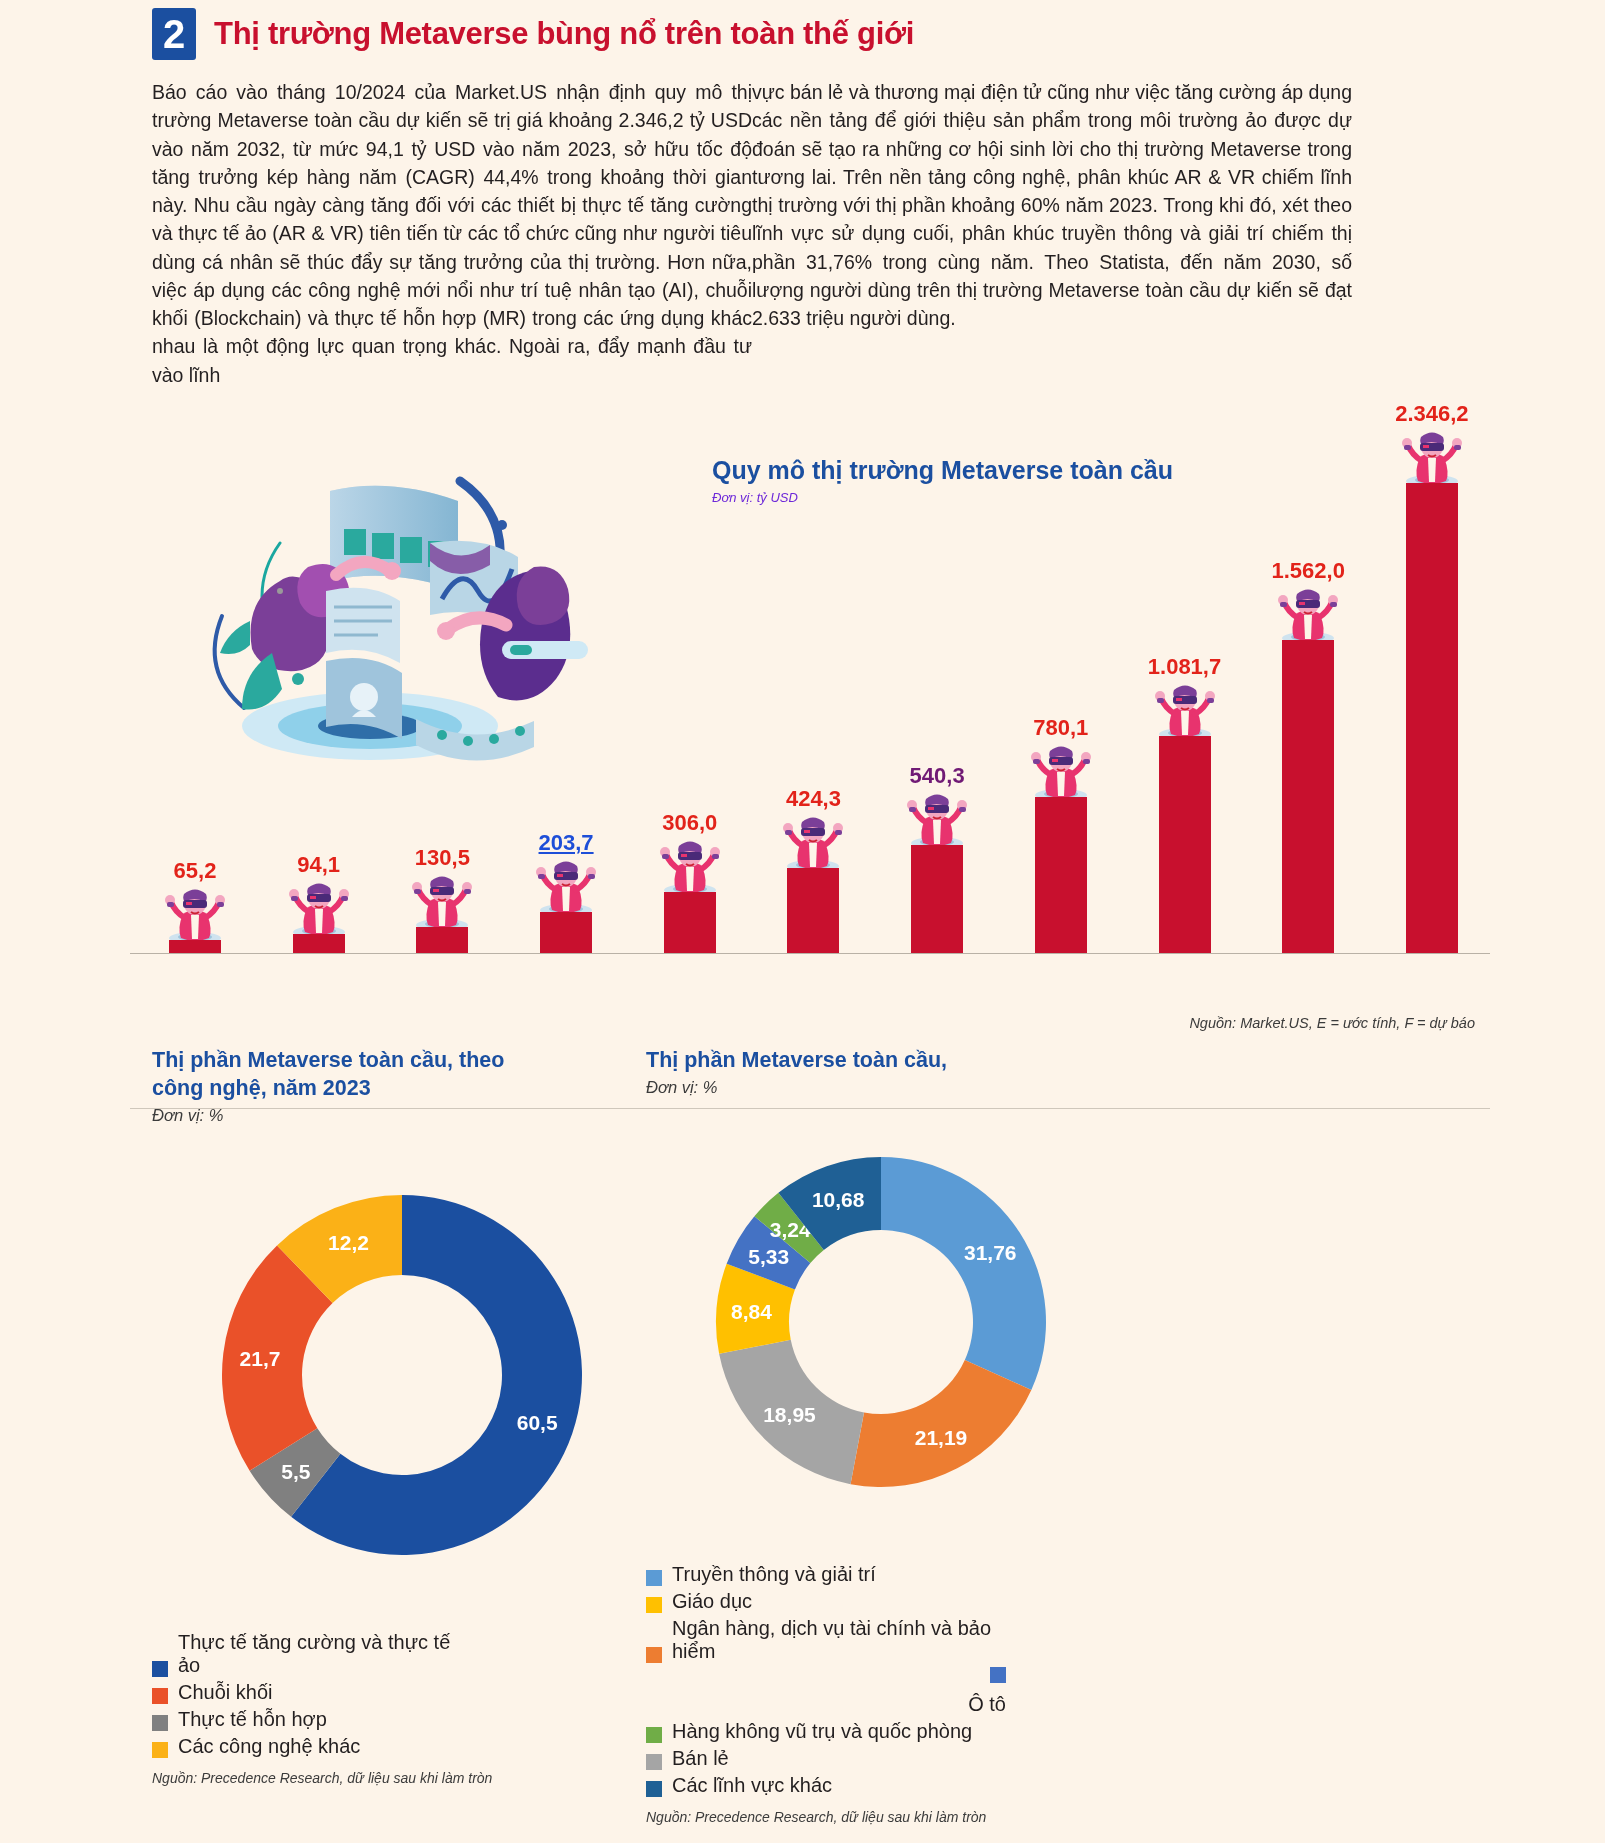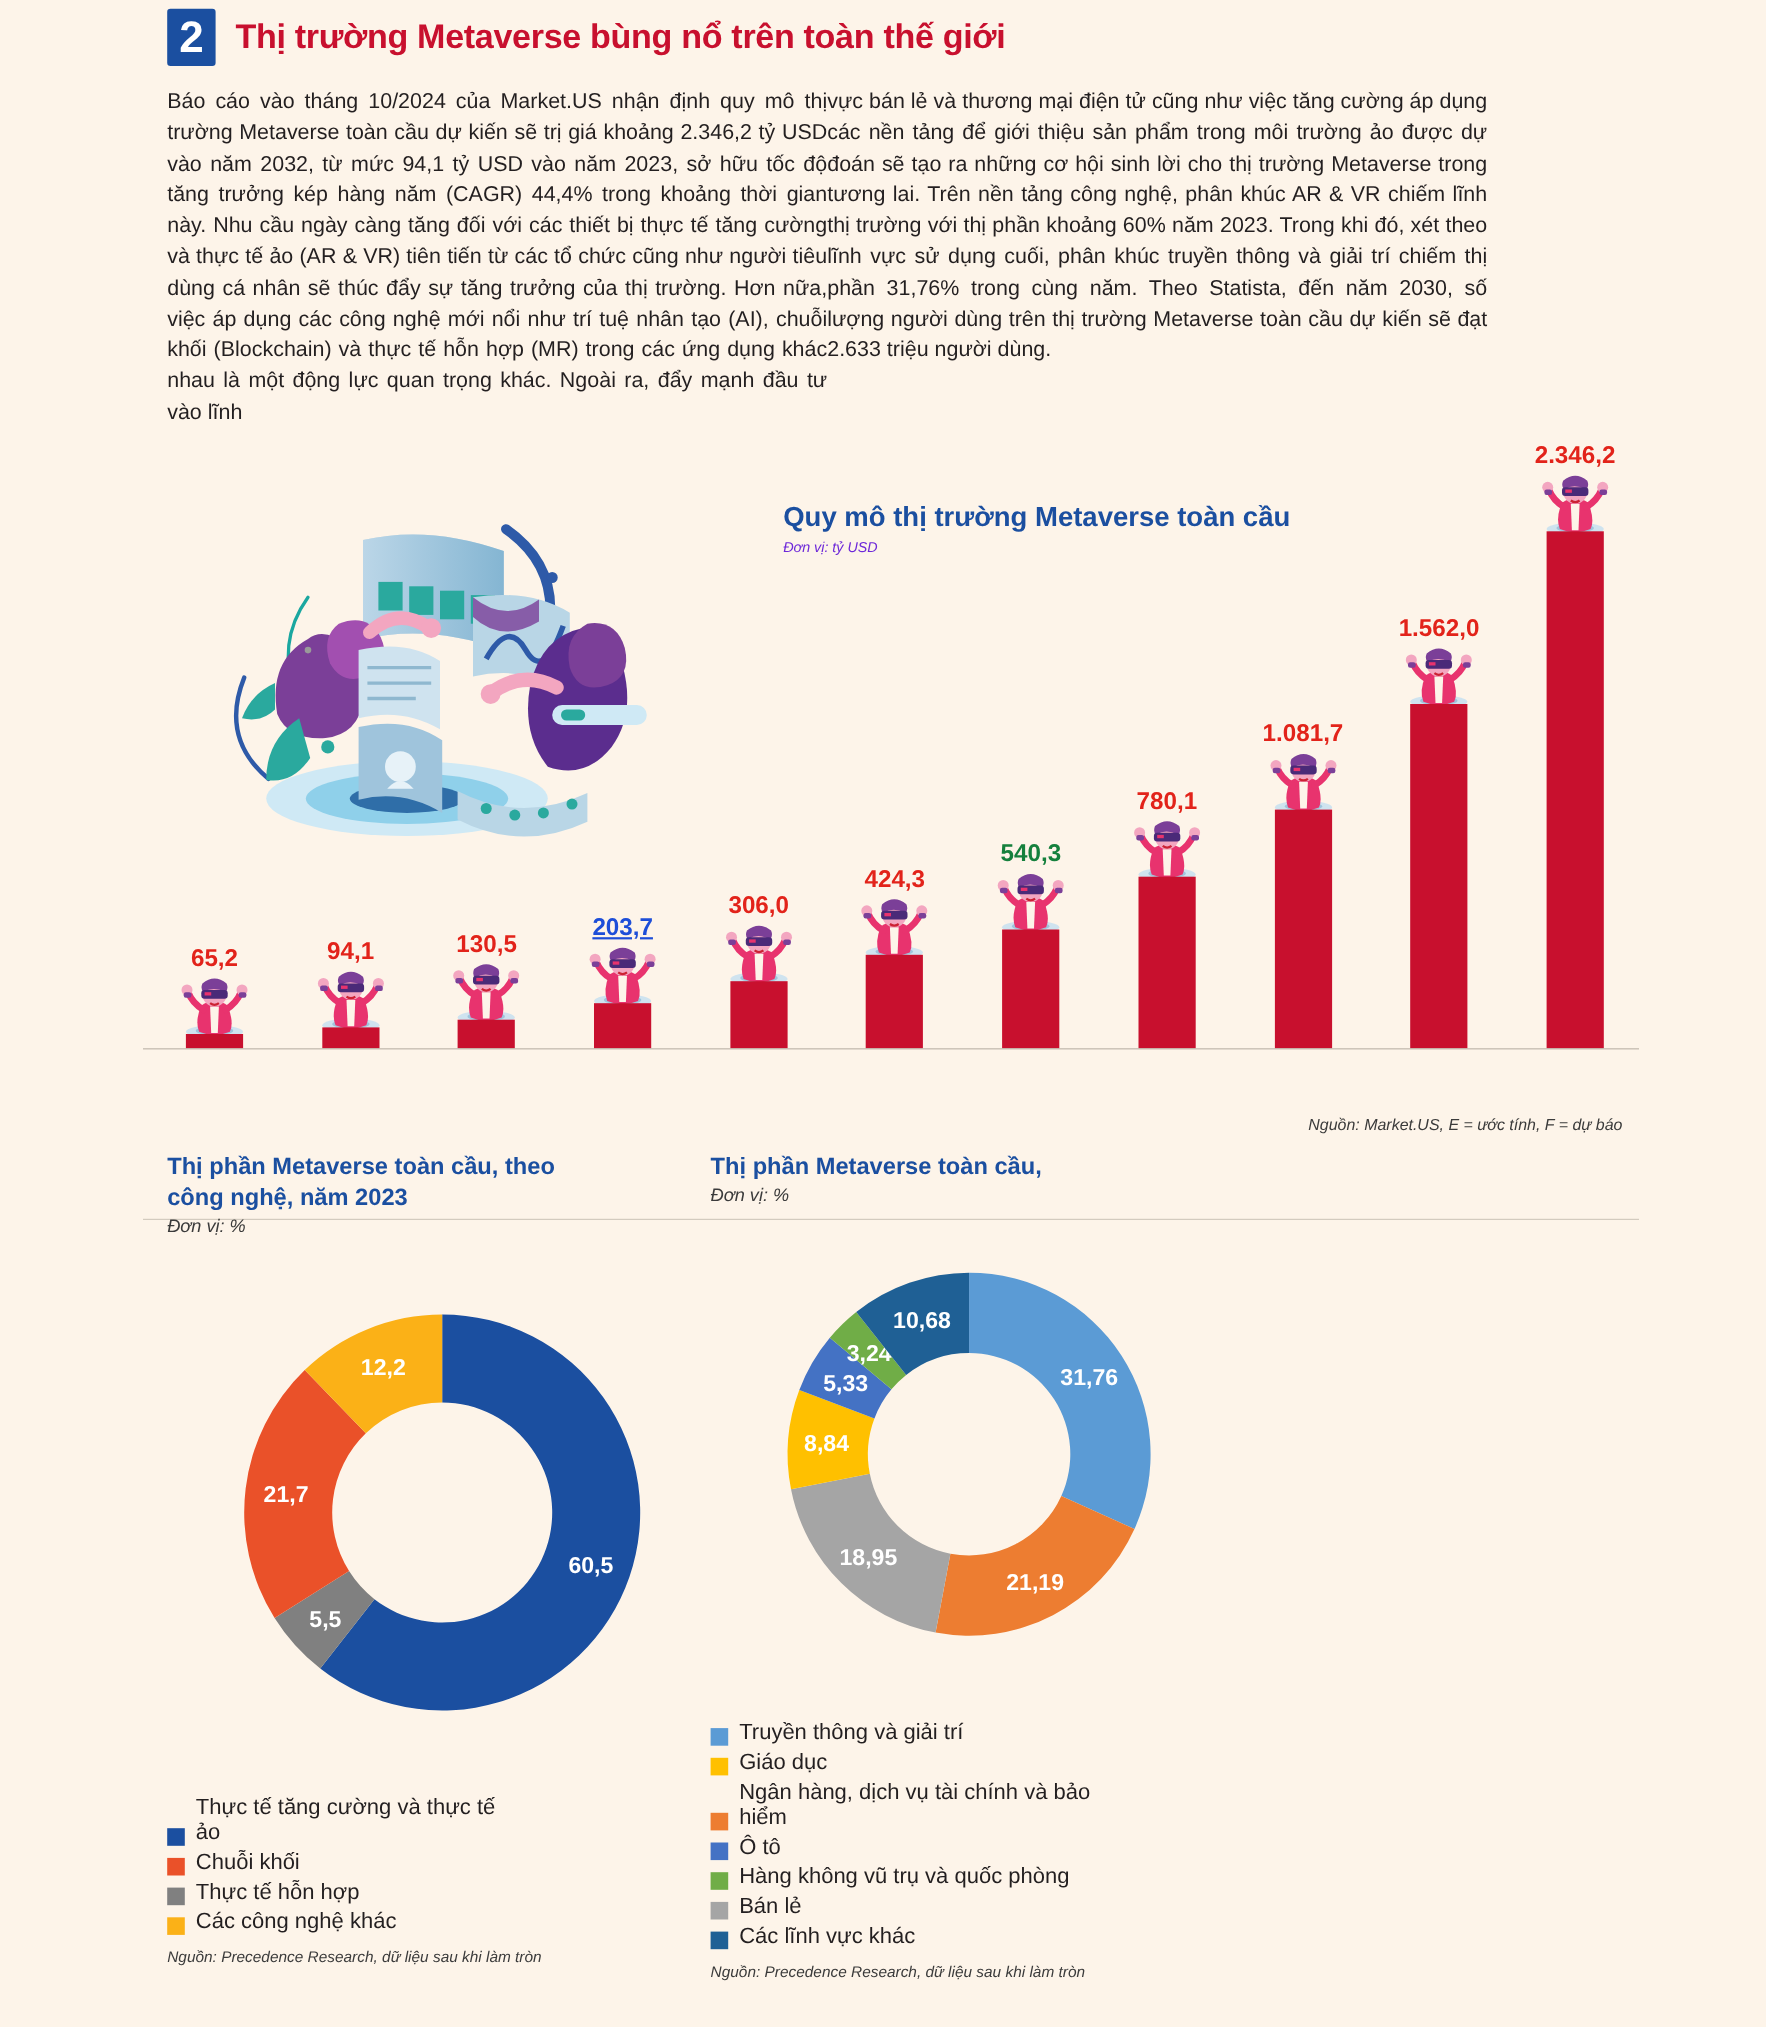--- a/index.html
+++ b/index.html
@@ -276,21 +276,21 @@
       <rect x="59" y="14" width="7" height="5" rx="2" fill="#7b3f98"></rect>
       <circle cx="37" cy="16" r="11" fill="#f3a6c0"></circle>
       <path d="M26 6 q11 -9 22 0 q2 5 -1 8 q-11 -6 -20 0 q-3 -3 -1 -8z" fill="#7b3f98"></path>
       <rect x="25" y="12" width="24" height="8" rx="3" fill="#4a2a78"></rect>
       <rect x="28" y="14" width="6" height="3" fill="#e8336e"></rect>
       <path d="M33 24 q4 3 8 0" stroke="#c23" stroke-width="2" fill="none"></path>
     </svg></div>
         <div class="bar" style="height: 84.9974px; background: rgb(200, 16, 46);"></div>
       </div>
       <div class="bar-col">
-        <div class="bar-val" style="color: #15803d;">540,3</div>
+        <div class="bar-val" style="color: #701a75;">540,3</div>
         <div style="height: 56px; width: 74px; margin-bottom: -4px;"><svg viewBox="0 0 74 56" width="74" height="56">
       <ellipse cx="37" cy="50" rx="26" ry="6" fill="#cfe3ef"></ellipse>
       <ellipse cx="37" cy="49" rx="17" ry="4" fill="#9fc4dc"></ellipse>
       <path d="M25 26 q12 -8 24 0 q6 16 2 24 q-14 6 -28 0 q-4 -10 2 -24z" fill="#e8336e"></path>
       <path d="M33 27 l8 0 l-1 24 l-6 0z" fill="#fdf4e9"></path>
       <path d="M27 30 q-10 -6 -14 -16" stroke="#e8336e" stroke-width="6" fill="none" stroke-linecap="round"></path>
       <path d="M47 30 q10 -6 14 -16" stroke="#e8336e" stroke-width="6" fill="none" stroke-linecap="round"></path>
       <circle cx="12" cy="12" r="5" fill="#f3a6c0"></circle>
             <circle cx="62" cy="12" r="5" fill="#f3a6c0"></circle>
       <rect x="9" y="14" width="7" height="5" rx="2" fill="#7b3f98"></rect>
@@ -459,21 +459,21 @@
           <span>Truyền thông và giải trí</span>
         </div>
         <div class="leg-item" style="width: 360px;">
           <span class="swatch" style="background: rgb(255, 192, 0);"></span>
           <span>Giáo dục</span>
         </div>
         <div class="leg-item" style="width: 360px;">
           <span class="swatch" style="background: rgb(237, 125, 49);"></span>
           <span>Ngân hàng, dịch vụ tài chính và bảo hiểm</span>
         </div>
-        <div class="leg-item" style="width: 360px;">
+        <div class="leg-item" style="width: 360px; flex-direction: column;">
           <span class="swatch" style="background: rgb(68, 114, 196);"></span>
           <span>Ô tô</span>
         </div>
         <div class="leg-item" style="width: 360px;">
           <span class="swatch" style="background: rgb(112, 173, 71);"></span>
           <span>Hàng không vũ trụ và quốc phòng</span>
         </div>
         <div class="leg-item" style="width: 360px;">
           <span class="swatch" style="background: rgb(165, 165, 165);"></span>
           <span>Bán lẻ</span>

